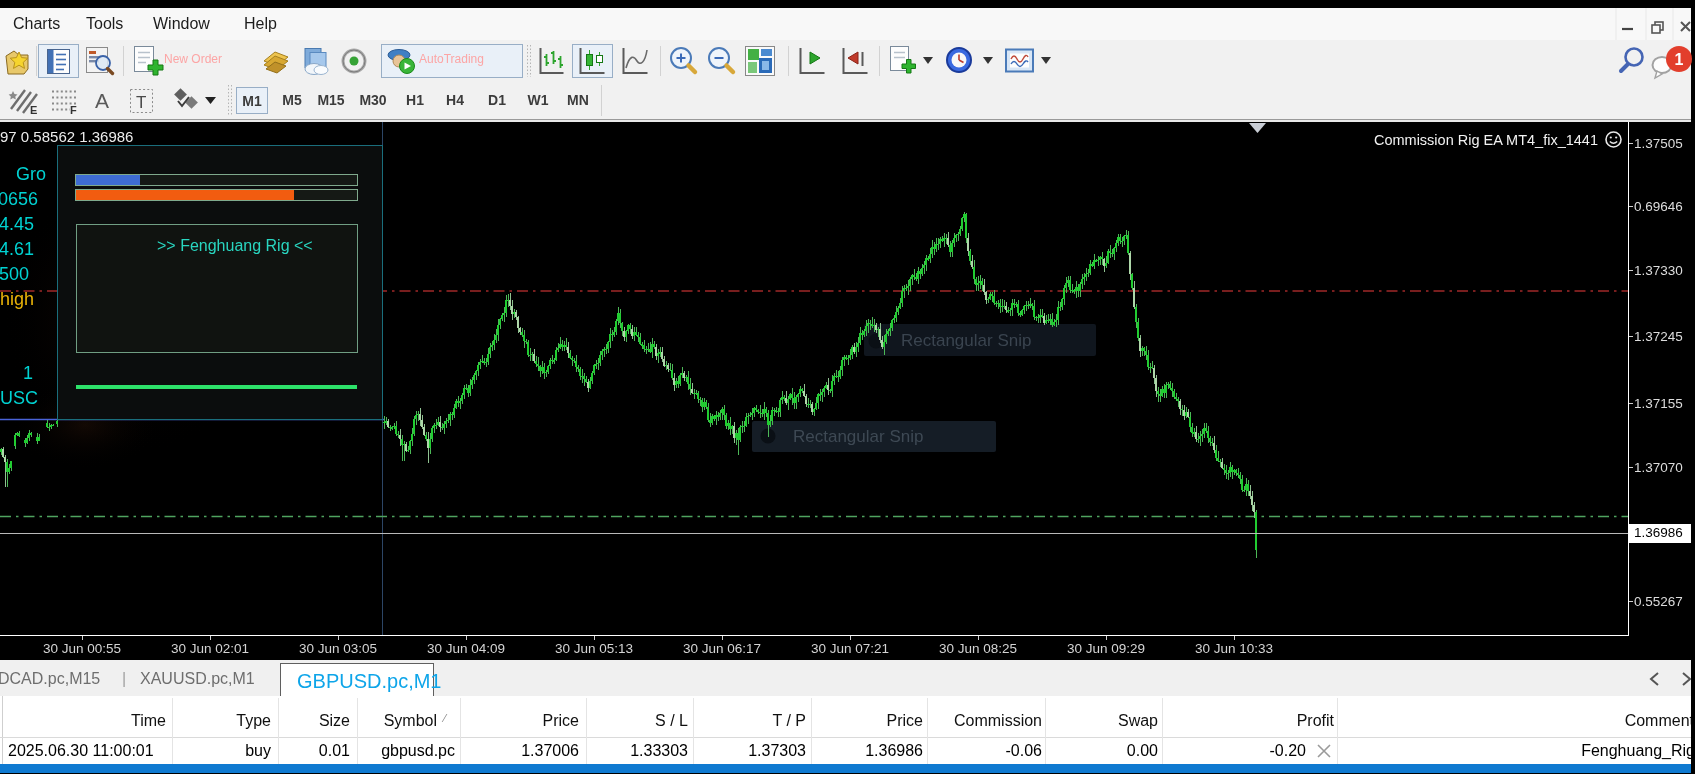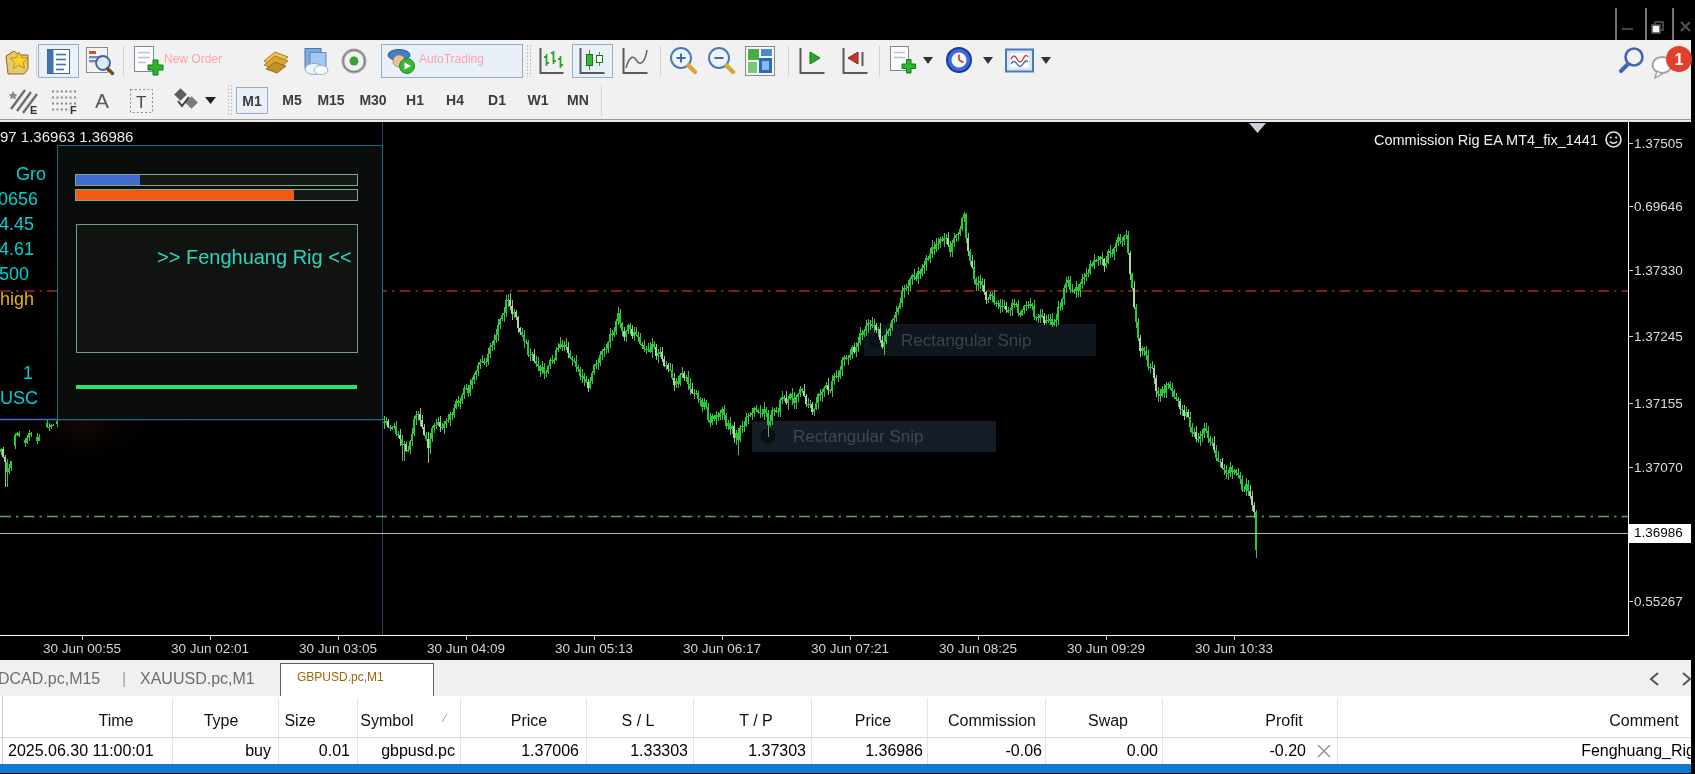--- a/index.html
+++ b/index.html
@@ -9,27 +9,33 @@
 .toolbar{left:0;top:40px;width:1691px;height:41px;background:#f1f1f1}
 .toolbar2{left:0;top:81px;width:1691px;height:39px;background:#f1f1f1;border-bottom:1px solid #9a9a9a}
 .tbtxt{position:absolute;color:#fca5a5;font-size:12px}
 .tfbtn{position:absolute;top:87px;height:27px;line-height:27px;color:#3c3c3c;font-size:14px;font-weight:bold;text-align:center}
 .sel{background:#e9f0f8;border:1px solid #98aec6}
 .pricelbl{position:absolute;left:1634px;color:#dcdcdc;font-size:13.5px;white-space:nowrap}
 .timelbl{position:absolute;top:641px;color:#d4d4d4;font-size:13.5px;white-space:nowrap;transform:translateX(-50%)}
 .cy{color:#00d2d2}
 .lefttxt{position:absolute;font-size:18px;white-space:nowrap}
 .paneltxt{color:#bfc3bf;font-size:17px}
-.th{position:absolute;top:705px;height:32px;line-height:32px;font-size:16px;color:#101010;text-align:center}
+.th{position:absolute;top:705px;height:32px;line-height:32px;font-size:16px;color:#101010;text-align:right}
 .td{position:absolute;top:737px;height:27px;line-height:27px;font-size:16px;color:#000;text-align:right}
 .vsep{position:absolute;top:698px;width:1px;height:66px;background:#e4e4e4}
 .tab{position:absolute;top:670px;font-size:16px;color:#6e6e6e;white-space:nowrap}
 </style></head><body>
 <div id="root">
 
+  <div class="ab menubar">
+    <span class="mi" style="left:13px">Charts</span>
+    <span class="mi" style="left:86px">Tools</span>
+    <span class="mi" style="left:153px">Window</span>
+    <span class="mi" style="left:244px">Help</span>
+  </div>
 
   <svg class="ab" style="left:1600px;top:8px" width="95" height="32">
     <line x1="16" y1="0" x2="16" y2="32" stroke="#e8e8e8"></line>
     <line x1="46" y1="0" x2="46" y2="32" stroke="#e8e8e8"></line>
     <line x1="73" y1="0" x2="73" y2="32" stroke="#e8e8e8"></line>
     <line x1="22" y1="21" x2="33" y2="21" stroke="#444" stroke-width="2.2"></line>
     <rect x="55" y="14" width="8" height="8" fill="none" stroke="#555" stroke-width="1.6"></rect>
     <rect x="52" y="17" width="8" height="8" fill="#f8f8f8" stroke="#555" stroke-width="1.6"></rect>
     <path d="M81 14l9 9M90 14l-9 9" stroke="#555" stroke-width="2"></path>
   </svg>
@@ -281,37 +287,37 @@
   <div class="pricelbl" style="top:136px">1.37505</div>
   <div class="pricelbl" style="top:199px">0.69646</div>
   <div class="pricelbl" style="top:263px">1.37330</div>
   <div class="pricelbl" style="top:329px">1.37245</div>
   <div class="pricelbl" style="top:396px">1.37155</div>
   <div class="pricelbl" style="top:460px">1.37070</div>
   <div class="pricelbl" style="top:594px">0.55267</div>
   <div class="ab" style="left:1629px;top:524px;width:66px;height:19px;background:#fff"></div>
   <div class="ab" style="left:1634px;top:525px;color:#000;font-size:13.5px">1.36986</div>
 
-  <div class="ab" style="left:0;top:128px;color:#ececec;font-size:15px">97 1.36963 1.36986</div>
+  <div class="ab" style="left:0;top:128px;color:#ececec;font-size:15px">97 0.58562 1.36986</div>
 
   <div class="ab" style="right:97px;top:132px;color:#f2f2f2;font-size:14.5px">Commission Rig EA MT4_fix_1441</div>
   <svg class="ab" style="left:1604px;top:130px" width="20" height="20">
     <circle cx="9.5" cy="9.5" r="7.5" fill="none" stroke="#e8e8e8" stroke-width="1.6"></circle>
     <circle cx="6.8" cy="7.5" r="1.1" fill="#e8e8e8"></circle>
       <circle cx="12.2" cy="7.5" r="1.1" fill="#e8e8e8"></circle>
     <path d="M5.8 11.5q3.7 3.4 7.4 0" fill="none" stroke="#e8e8e8" stroke-width="1.3"></path>
   </svg>
 
   <div class="ab" style="left:57px;top:145px;width:326px;height:275px;background:#0b0d0d;border:1px solid #1a6e7c"></div>
   <div class="ab" style="left:75px;top:174px;width:283px;height:12px;background:#151915;border:1px solid #7fa98c"></div>
   <div class="ab" style="left:76px;top:175px;width:64px;height:10px;background:#3e6cd3"></div>
   <div class="ab" style="left:75px;top:189px;width:283px;height:12px;background:#151915;border:1px solid #7fa98c"></div>
   <div class="ab" style="left:76px;top:190px;width:218px;height:10px;background:#f25c10"></div>
   <div class="ab" style="left:76px;top:224px;width:282px;height:129px;background:#101310;border:1px solid #709e83"></div>
-  <div class="ab" style="left:157px;top:246px;color:#29d6c0;font-size:20px;white-space:nowrap">&gt;&gt; Fenghuang Rig &lt;&lt;</div>
+  <div class="ab" style="left:157px;top:237px;color:#29d6c0;font-size:16px;white-space:nowrap">&gt;&gt; Fenghuang Rig &lt;&lt;</div>
   <div class="ab" style="left:76px;top:385px;width:281px;height:4px;background:#2de26a"></div>
 
   <div class="lefttxt cy" style="left:16px;top:164px">Gro</div>
   <div class="lefttxt cy" style="left:-2px;top:189px">0656</div>
   <div class="lefttxt cy" style="left:-1px;top:214px">4.45</div>
   <div class="lefttxt cy" style="left:-1px;top:239px">4.61</div>
   <div class="lefttxt cy" style="left:-6px;top:264px">:500</div>
   <div class="lefttxt" style="left:0;top:289px;color:#eab308">high</div>
   <div class="lefttxt cy" style="left:23px;top:363px">1</div>
   <div class="lefttxt cy" style="left:0;top:388px">USC</div>
@@ -325,21 +331,21 @@
   <div class="timelbl" style="left:850px">30 Jun 07:21</div>
   <div class="timelbl" style="left:978px">30 Jun 08:25</div>
   <div class="timelbl" style="left:1106px">30 Jun 09:29</div>
   <div class="timelbl" style="left:1234px">30 Jun 10:33</div>
 
   <div class="ab" style="left:0;top:660px;width:1691px;height:36px;background:#f0f0f0"></div>
   <div class="tab" style="left:-2px">DCAD.pc,M15</div>
   <div class="tab" style="left:122px;color:#a0a0a0">|</div>
   <div class="tab" style="left:140px">XAUUSD.pc,M1</div>
   <div class="ab" style="left:280px;top:663px;width:154px;height:34px;background:#fff;border:1px solid #5f5f5f;border-bottom:none"></div>
-  <div class="ab" style="left:297px;top:670px;font-size:12px;color:#a16207;white-space:nowrap">GBPUSD.pc,M1</div>
+  <div class="ab" style="left:297px;top:670px;font-size:20px;color:#0ea5e9;white-space:nowrap">GBPUSD.pc,M1</div>
   <svg class="ab" style="left:1648px;top:672px" width="45" height="14">
     <path d="M10 1L3 7l7 6" fill="none" stroke="#555" stroke-width="2"></path>
     <path d="M35 1l7 6-7 6" fill="none" stroke="#555" stroke-width="2"></path>
   </svg>
 
   <div class="ab" style="left:0;top:696px;width:1691px;height:68px;background:#fff"></div>
   <div class="ab" style="left:2px;top:696px;width:1px;height:68px;background:#cfcfcf"></div>
   <div class="ab" style="left:0;top:737px;width:1691px;height:1px;background:#dadada"></div>
   <div class="vsep" style="left:172px"></div>
   <div class="vsep" style="left:278px"></div>

